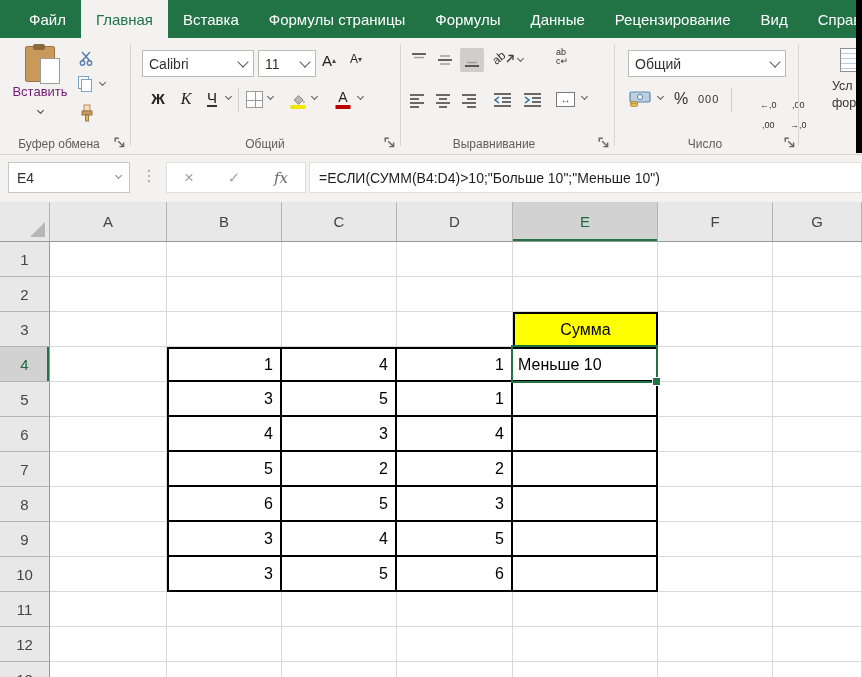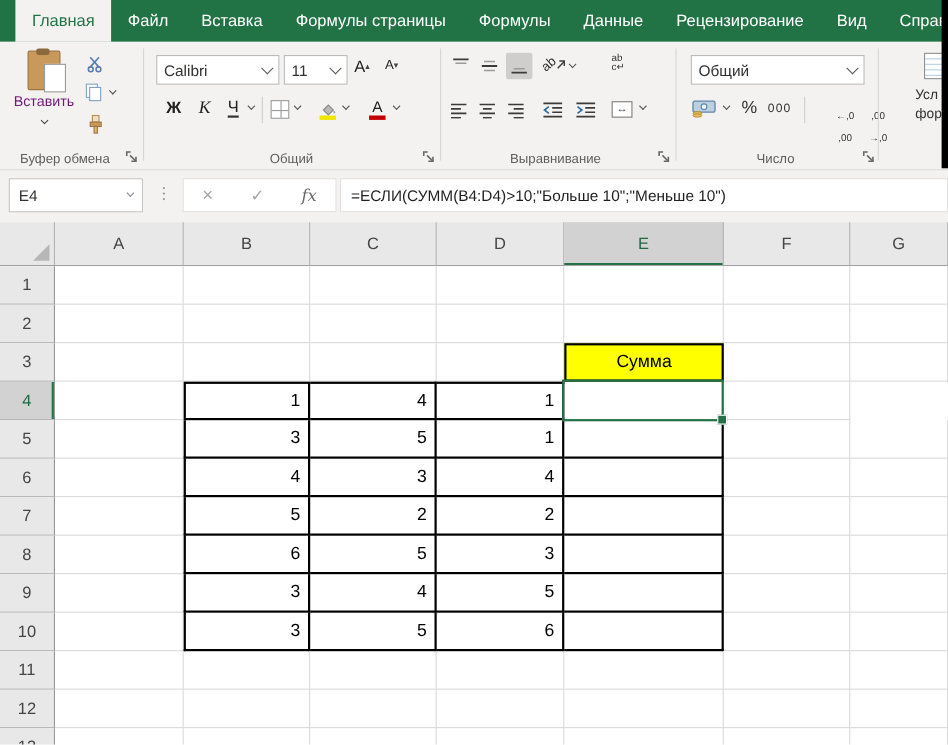--- a/index.html
+++ b/index.html
@@ -109,22 +109,22 @@
   .sel-overlay{position:absolute;left:511px;top:103px;width:147px;height:38px;border:2px solid #217346;
                box-sizing:border-box;pointer-events:none;z-index:10;}
   .fillhandle{position:absolute;right:-5px;bottom:-5px;width:7px;height:7px;background:#217346;border:1px solid #fff;}
 </style>
 </head>
 <body>
 
 <div id="app">
 
   <div class="menubar">
+    <div class="mtab">Файл</div>
     <div class="mtab active">Главная</div>
-    <div class="mtab">Файл</div>
     <div class="mtab">Вставка</div>
     <div class="mtab">Формулы страницы</div>
     <div class="mtab">Формулы</div>
     <div class="mtab">Данные</div>
     <div class="mtab">Рецензирование</div>
     <div class="mtab">Вид</div>
     <div class="mtab">Справка</div>
   </div>
 
   <div class="ribbon">
@@ -290,21 +290,21 @@
         <line x1="1" y1="14" x2="18" y2="14" stroke="#3b3b3b" stroke-width="1.5"></line>
         <path d="M2 5 L6 8 L2 11" fill="none" stroke="#2b6a9a" stroke-width="1.5"></path>
       </svg>
     </div>
     <div class="rbtn" style="left:556px;top:54px;">
       <span class="mergeico">
         <span>↔</span>
       </span>
     </div>
     <span class="chv sm" style="position:absolute;left:582px;top:60px;"></span>
-    <div class="grp-label" style="left:425px;width:160px;">Выравнивание</div>
+    <div class="grp-label" style="left:414px;width:160px;">Выравнивание</div>
     <svg class="launcher" style="left:598px;" viewBox="0 0 10 10">
       <path d="M1 4 L1 1 L4 1" fill="none" stroke="#666" stroke-width="1.2"></path>
       <path d="M3.5 3.5 L8 8" stroke="#666" stroke-width="1.2"></path>
       <path d="M8 4.5 L8 8 L4.5 8" fill="none" stroke="#666" stroke-width="1.2"></path>
     </svg>
     <div class="gsep" style="left:614px;"></div>
 
     <div class="combo" style="left:628px;top:12px;width:158px;height:27px;">
       <span>Общий</span>
       <span class="chv"></span>
@@ -424,20 +424,21 @@
       <div class="c"></div>
         <div class="c"></div>
     </div>
 
     <div class="srow">
       <div class="rh sel">4</div>
       <div class="c"></div>
       <div class="c num tb tb-l tb-t">1</div>
       <div class="c num tb tb-t">4</div>
       <div class="c num tb tb-t">1</div>
+      <div class="c tb tb-t e4txt">Меньше 10</div>
       <div class="c"></div>
         <div class="c"></div>
     </div>
 
     <div class="srow">
       <div class="rh">5</div>
       <div class="c"></div>
       <div class="c num tb tb-l">3</div>
       <div class="c num tb">5</div>
       <div class="c num tb">1</div>

